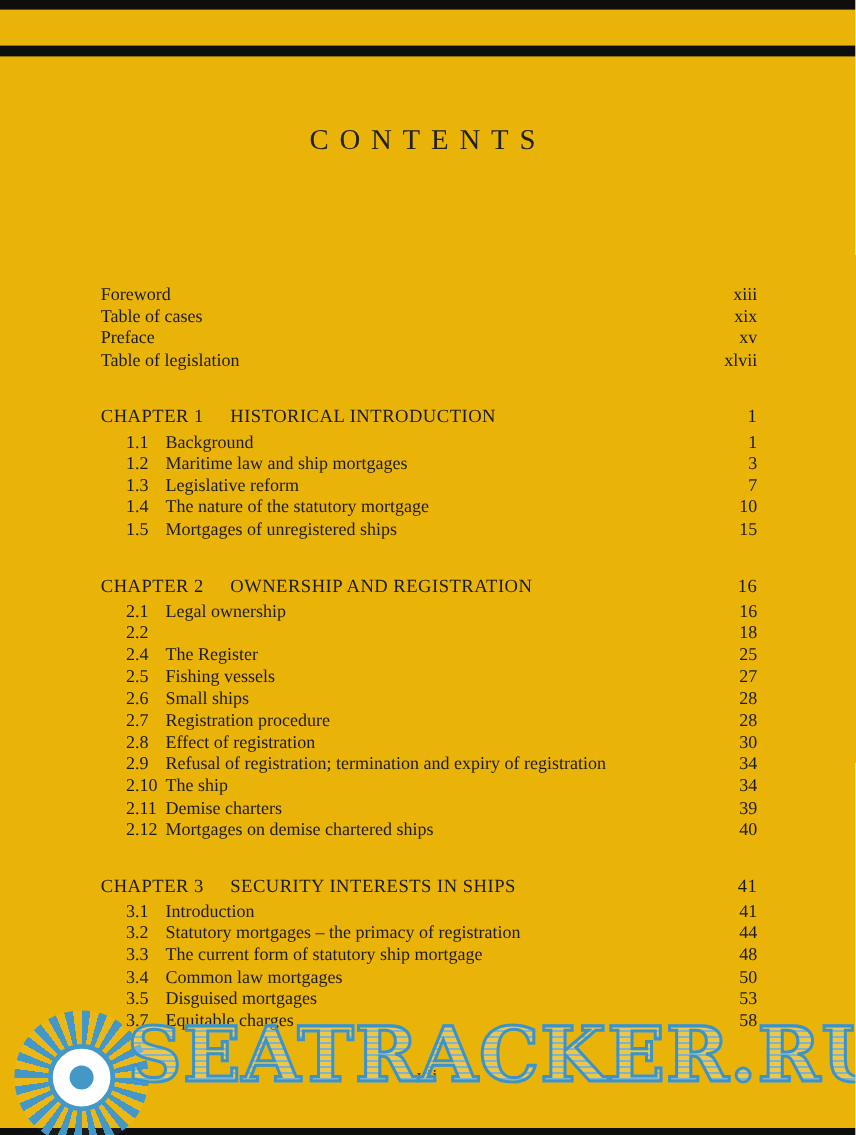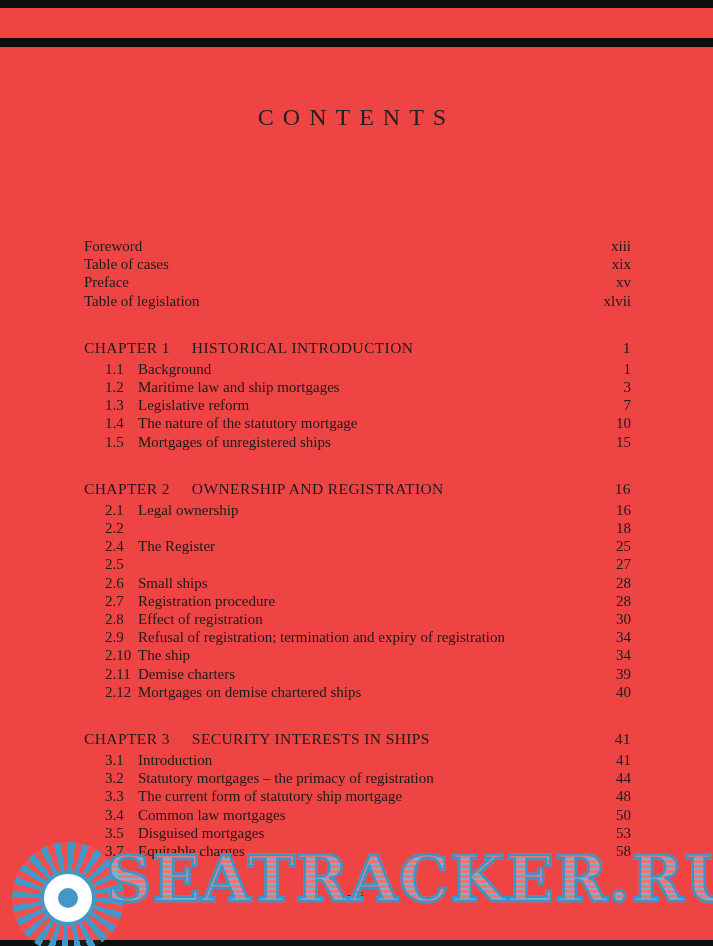--- a/index.html
+++ b/index.html
@@ -1,21 +1,21 @@
 <!DOCTYPE html>
 <html><head>
 <meta charset="utf-8">
 <style>
   * { margin:0; padding:0; box-sizing:border-box; }
   html,body { background:#ffffff; }
   .page {
     position:relative;
     width:713px; height:946px;
     margin:0 auto;
-    background:#ef4444;
+    background:#eab308;
     font-family:"Liberation Serif", serif;
     color:#1b1b1b;
     overflow:hidden;
   }
   .bar { position:absolute; left:0; right:0; background:#0e0e0e; }
   .bar-top { top:0; height:8px; }
   .bar-rule { top:38px; height:9px; }
   .bar-bottom { bottom:0; height:6px; }
 
   .doc-title {
@@ -166,20 +166,21 @@
             <span class="sec-num">2.2</span>
             <span class="pg">18</span>
           </div>
           <div class="toc-row sec">
             <span class="sec-num">2.4</span>
             <span class="sec-title">The Register</span>
             <span class="pg">25</span>
           </div>
           <div class="toc-row sec">
             <span class="sec-num">2.5</span>
+            <span class="sec-title">Fishing vessels</span>
             <span class="pg">27</span>
           </div>
           <div class="toc-row sec">
             <span class="sec-num">2.6</span>
             <span class="sec-title">Small ships</span>
             <span class="pg">28</span>
           </div>
           <div class="toc-row sec">
             <span class="sec-num">2.7</span>
             <span class="sec-title">Registration procedure</span>

